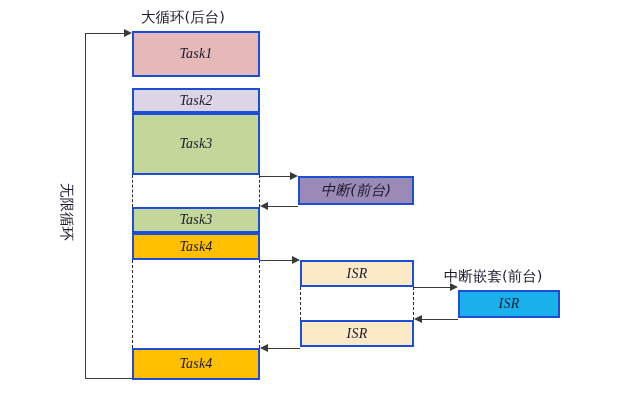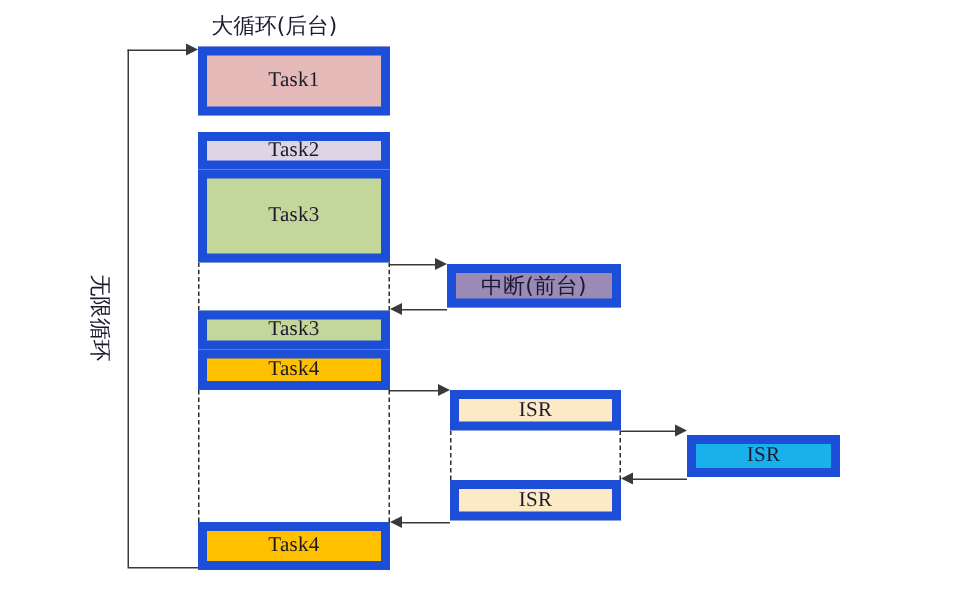--- a/index.html
+++ b/index.html
@@ -17,27 +17,28 @@
   }
   #canvas {
     position: absolute;
     left: 0; top: 0;
     width: 641px;
     height: 340px;
   }
   .box {
     position: absolute;
     box-sizing: border-box;
-    border: 6px solid #1d4ed8;
+    border: 2px solid #1d4ed8;
     display: flex;
     align-items: center;
     justify-content: center;
     font-size: 14px;
     letter-spacing: 0.2px;
     white-space: nowrap;
+    font-style: italic;
   }
   .cn {
     font-family: "DejaVu Sans", "Liberation Sans", sans-serif;
     font-size: 14.5px;
     text-align: center;
   }
   .label {
     position: absolute;
     font-family: "DejaVu Sans", "Liberation Sans", sans-serif;
     font-size: 14.5px;
@@ -87,20 +88,21 @@
     color: #2a2a2a;
     overflow: hidden;
   }
 </style>
 </head>
 <body>
 
 <div id="canvas">
 
   <div class="label" style="left:141px; top:8px;">大循环(后台)</div>
+  <div class="label" style="left:444px; top:267px;">中断嵌套(前台)</div>
 
   <div class="vlabel" style="left:76px; top:183px;">无限循环</div>
 
   <div class="line hline" style="left:85px; top:33px; width:40px;"></div>
   <div class="line vline" style="left:85px; top:33px; height:345px;"></div>
   <div class="line hline" style="left:85px; top:378px; width:47px;"></div>
   <div class="arrowhead ar-right" style="left:124px; top:28.5px;"></div>
 
   <div class="dashv" style="left:132px; top:175px; height:32px;"></div>
   <div class="dashv" style="left:259px; top:175px; height:32px;"></div>

